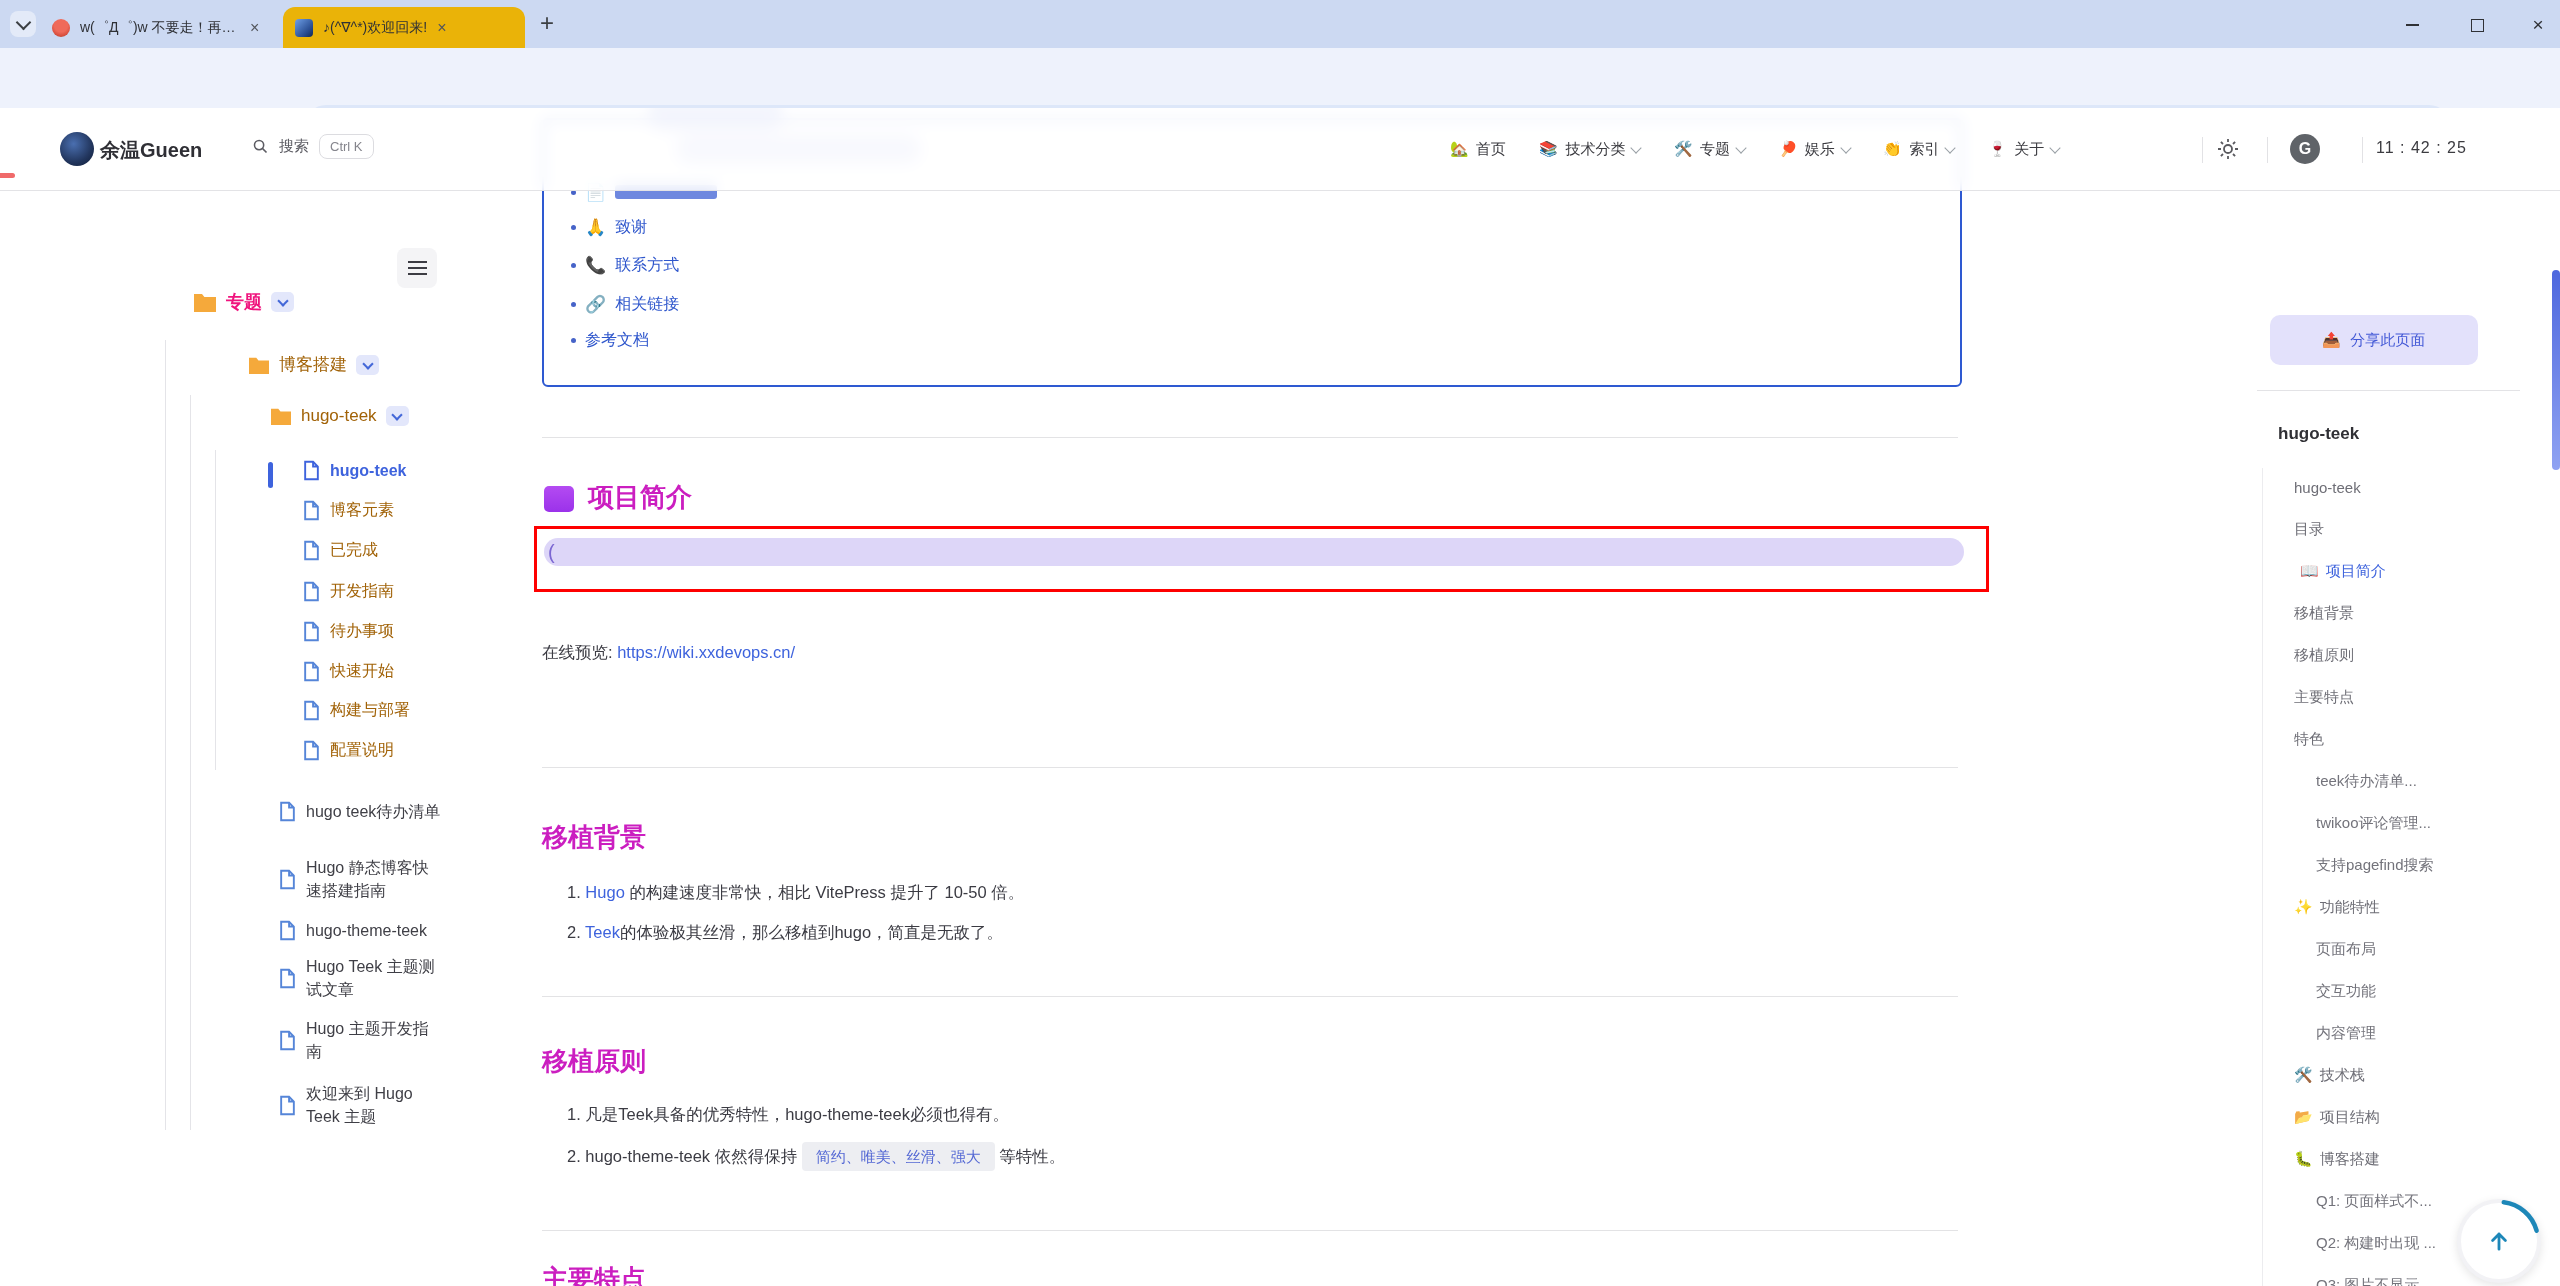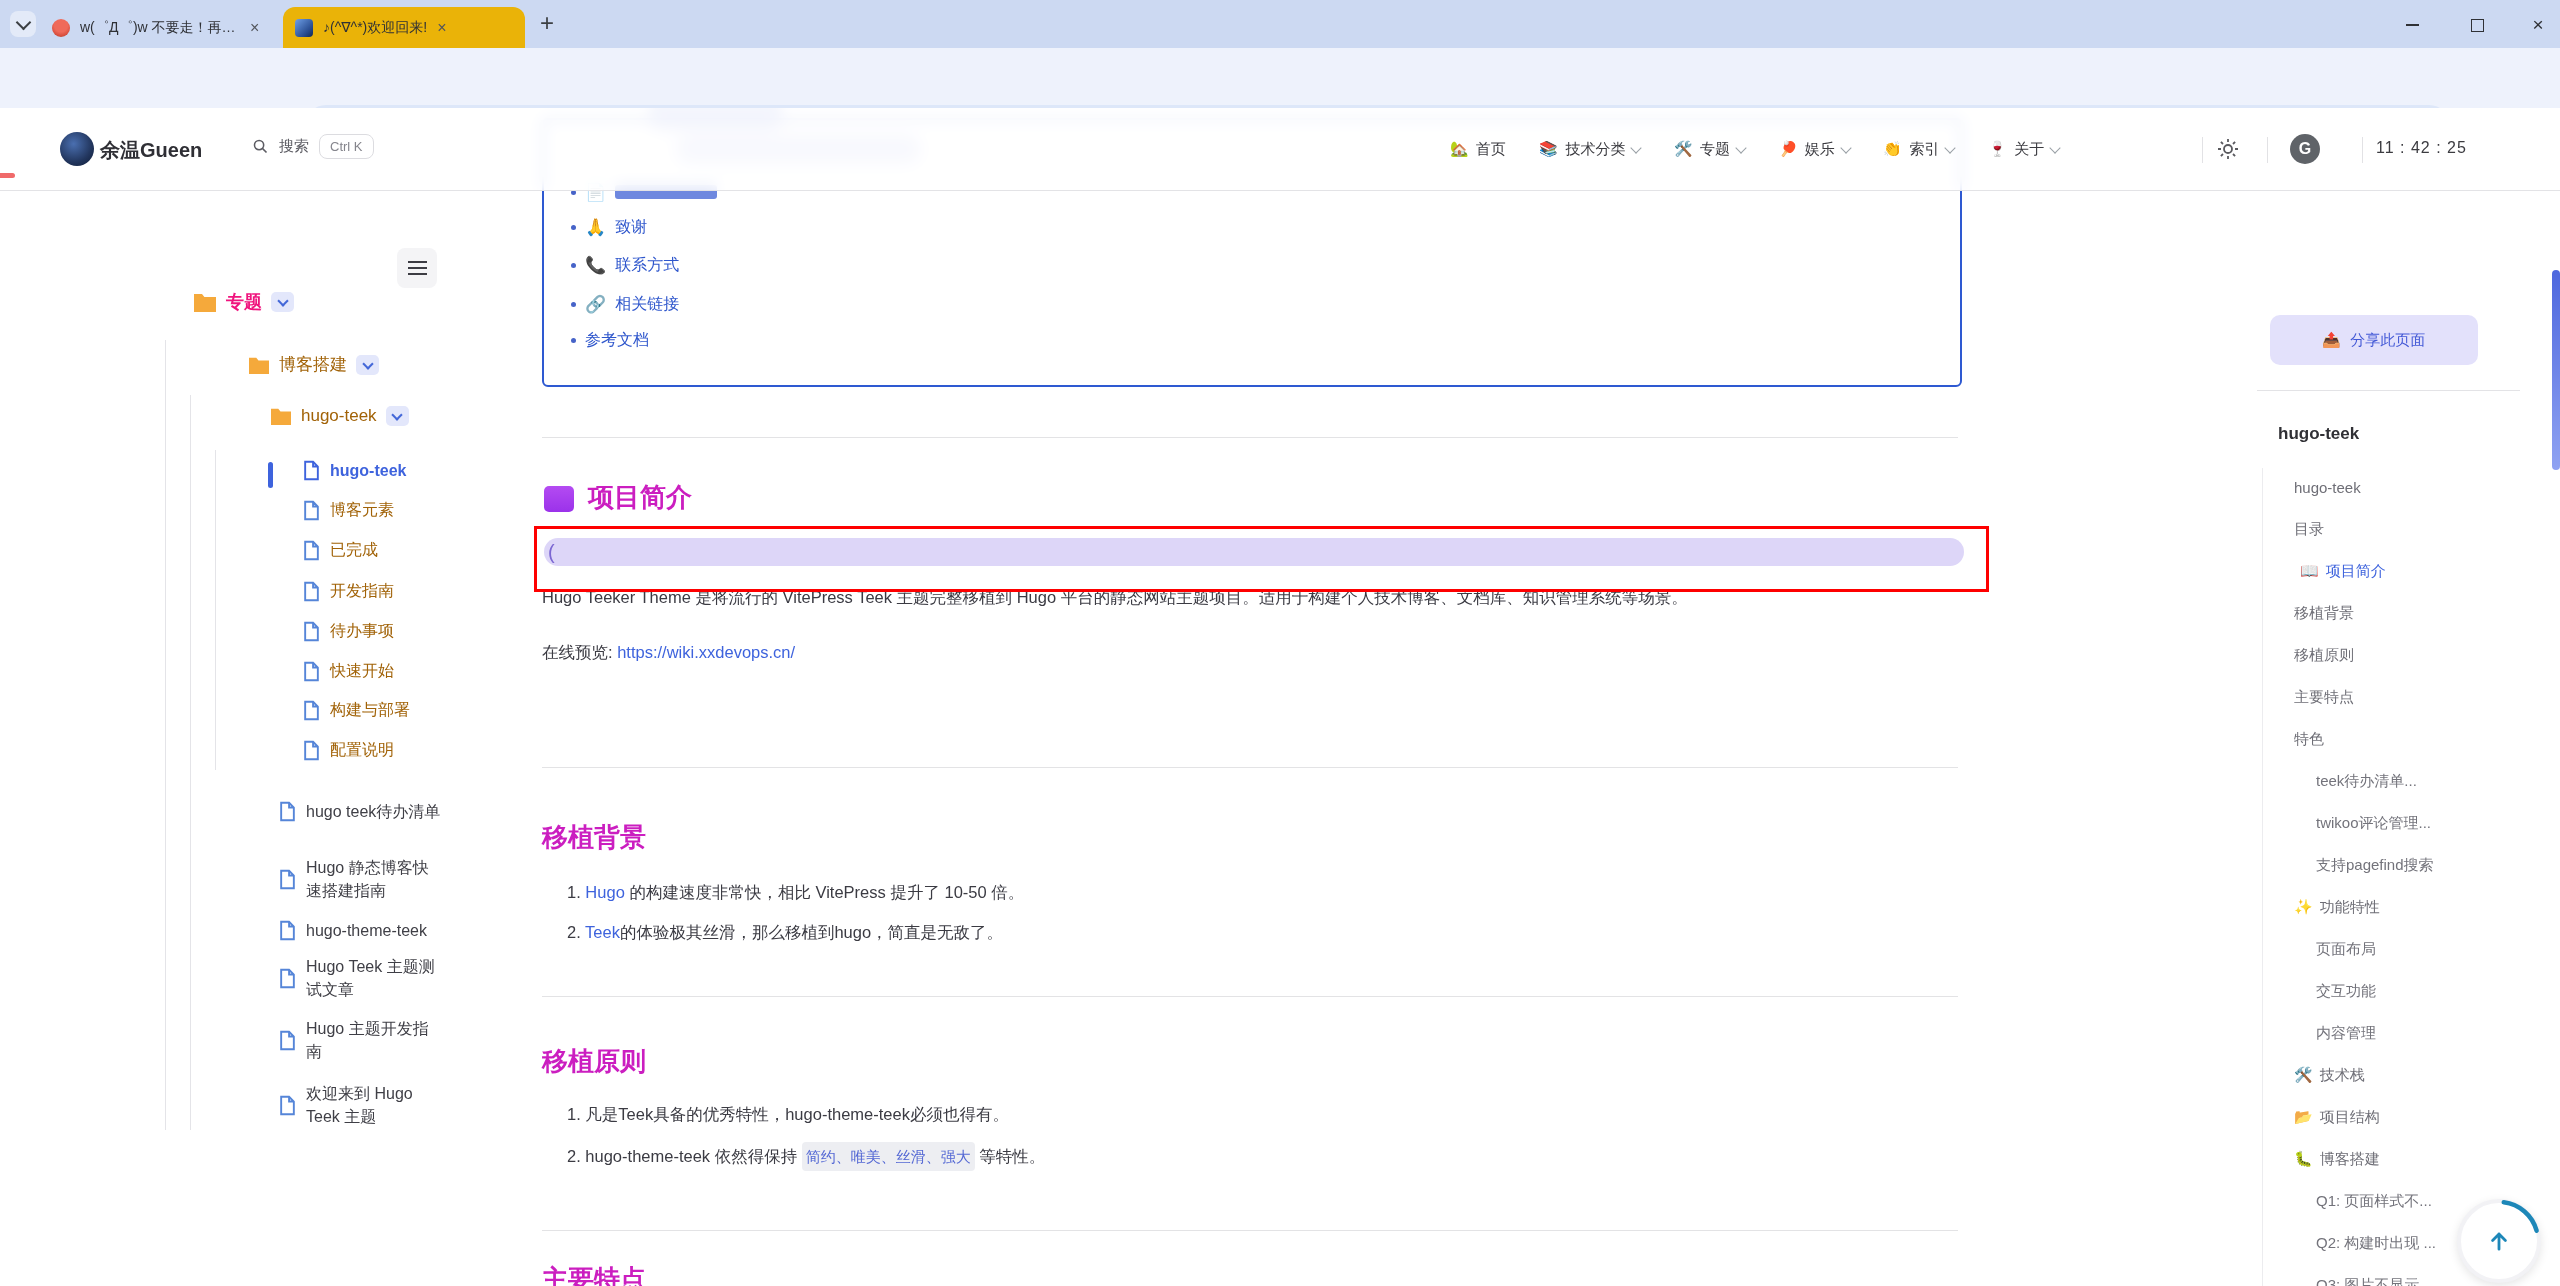--- a/index.html
+++ b/index.html
@@ -47,21 +47,21 @@
   .cblob{width:102px;height:14px;background:#4a6bd8;opacity:.8;border-radius:3px;filter:blur(.6px)}
   .hr{position:absolute;left:542px;width:1416px;height:1px;background:#e3e3e5}
   .h2{position:absolute;font-size:26px;font-weight:bold;color:#cb1ec0;margin:0;z-index:1}
   .ptext{position:absolute;left:542px;width:1400px;font-size:16.5px;line-height:26px;color:#3b3b43;margin:0;z-index:1}
   .redbox{position:absolute;left:534px;top:418px;width:1449px;height:60px;border:3px solid #fe0000;z-index:8}
   .skeleton{position:absolute;left:544px;top:430px;width:1420px;height:28px;border-radius:14px;background:#ddd6f8;z-index:1;
     display:flex;align-items:center}
   .skelchar{color:#7b66d2;font-size:20px;margin-left:4px}
   .alink{color:#3e63dd;text-decoration:none}
   .olitem{position:absolute;left:567px;font-size:16.5px;line-height:25px;color:#3b3b43;z-index:1}
-  .badge{display:inline-block;background:#edeef2;color:#5468d4;border-radius:4px;padding:2px 4px;font-size:15px}
+  .badge{display:inline-block;background:#edeef2;color:#5468d4;border-radius:4px;padding:2px 14px;font-size:15px}
   
   .sharebtn{position:absolute;left:2270px;top:207px;width:208px;height:50px;border-radius:10px;background:#e3e1fb;
     display:flex;align-items:center;justify-content:center;gap:9px;color:#4258d6;font-size:15px;z-index:2}
   .aside-title{position:absolute;left:2278px;top:316px;font-size:17px;font-weight:bold;color:#303035;z-index:2}
   .titem{position:absolute;height:22px;display:flex;align-items:center;gap:7px;font-size:15px;color:#6e6e76;z-index:2;white-space:nowrap}
   .titem.l2{color:#73737b}
   .titem.active{color:#3e63dd}
   .ticon{font-size:15px}
   .backtop{position:absolute;left:2457px;top:1091px;width:84px;height:84px;border-radius:50%;background:#fff;
     border:4px solid #f2f2f5;box-shadow:0 3px 10px rgba(0,0,0,.10);box-sizing:border-box;display:flex;align-items:center;justify-content:center;z-index:20}
@@ -169,21 +169,20 @@
     <div class="hr" style="top:329px"></div>
 
     <div class="abs" style="left:544px;top:378px;width:30px;height:26px;border-radius:5px;background:linear-gradient(180deg,#b44bf2,#9b32ea);z-index:1"></div>
     <h2 class="h2" style="left:588px;top:372px">项目简介</h2>
 
     <div class="skeleton">
       <span class="skelchar">(</span>
     </div>
     <div class="redbox"></div>
 
-    <p class="ptext" style="top:476px">Hugo Teeker Theme 是将流行的 VitePress Teek 主题完整移植到 Hugo 平台的静态网站主题项目。适用于构建个人技术博客、文档库、知识管理系统等场景。</p>
     <p class="ptext" style="top:531px">
       <span>在线预览: </span><a class="alink" href="#">https://wiki.xxdevops.cn/</a>
     </p>
 
     <div class="hr" style="top:659px"></div>
 
     <h2 class="h2" style="left:542px;top:712px">移植背景</h2>
     <div class="olitem" style="top:772px">
       <span>1. </span><a class="alink" href="#">Hugo</a><span> 的构建速度非常快，相比 VitePress 提升了 10-50 倍。</span>
     </div>

